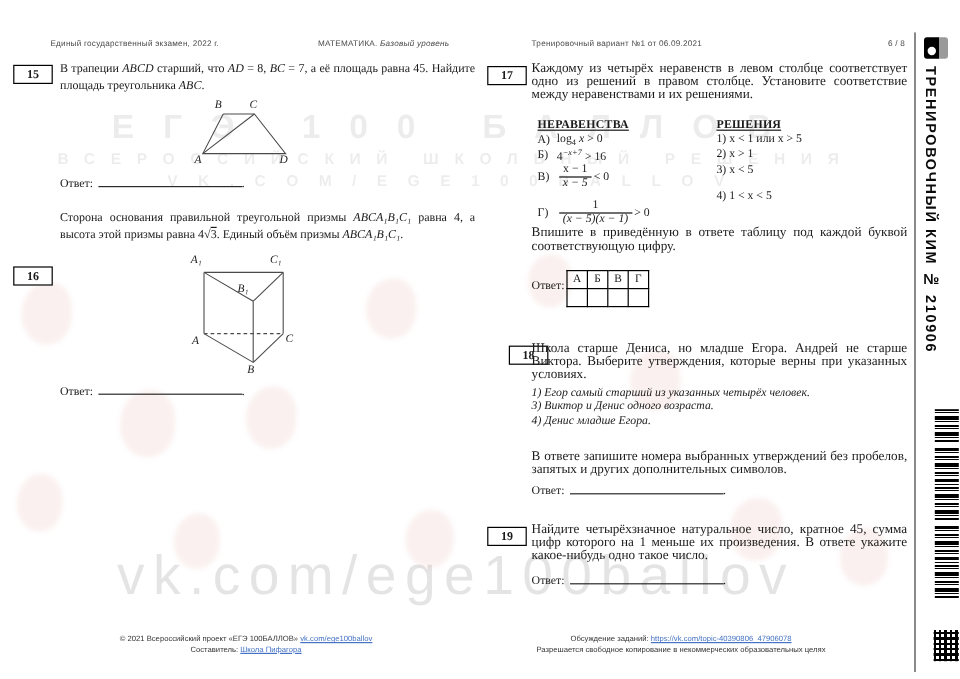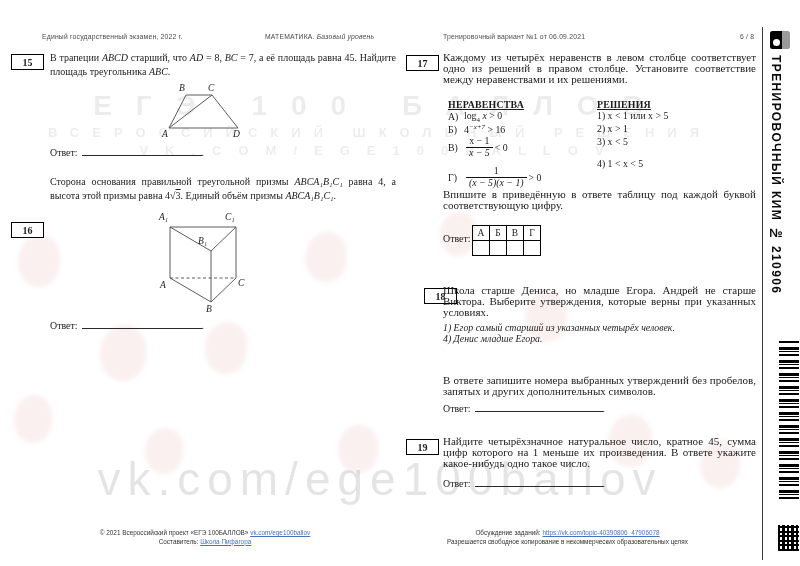--- a/index.html
+++ b/index.html
@@ -208,20 +208,21 @@
       <td></td>
       <td></td>
     </tr>
   </tbody>
     </table>
 
   <div class="qbox" style="left:400px;top:288px;margin-left:24px;">18</div>
   <div class="rtext" style="top:285px;">Школа старше Дениса, но младше Егора. Андрей не старше Виктора. Выберите утверждения, которые верны при указанных условиях.</div>
   <div class="stmts" style="top:322px;font-style:italic;">
     <div>1) Егор самый старший из указанных четырёх человек.</div>
+    <div>3) Виктор и Денис одного возраста.</div>
     <div>4) Денис младше Егора.</div>
   </div>
   <div class="rtext" style="top:375px;">В ответе запишите номера выбранных утверждений без пробелов, запятых и других дополнительных символов.</div>
   <div class="ans" style="left:443px;top:402px;"><span>Ответ:</span><span class="ansline" style="width:128px;"></span><span>.</span></div>
 
   <div class="qbox" style="left:406px;top:439px;">19</div>
   <div class="rtext" style="top:436px;">Найдите четырёхзначное натуральное число, кратное 45, сумма цифр которого на 1 меньше их произведения. В ответе укажите какое-нибудь одно такое число.</div>
   <div class="ans" style="left:443px;top:477px;"><span>Ответ:</span><span class="ansline" style="width:128px;"></span><span>.</span></div>
 
   <div class="foot" style="left:45px;top:529px;width:320px;">

